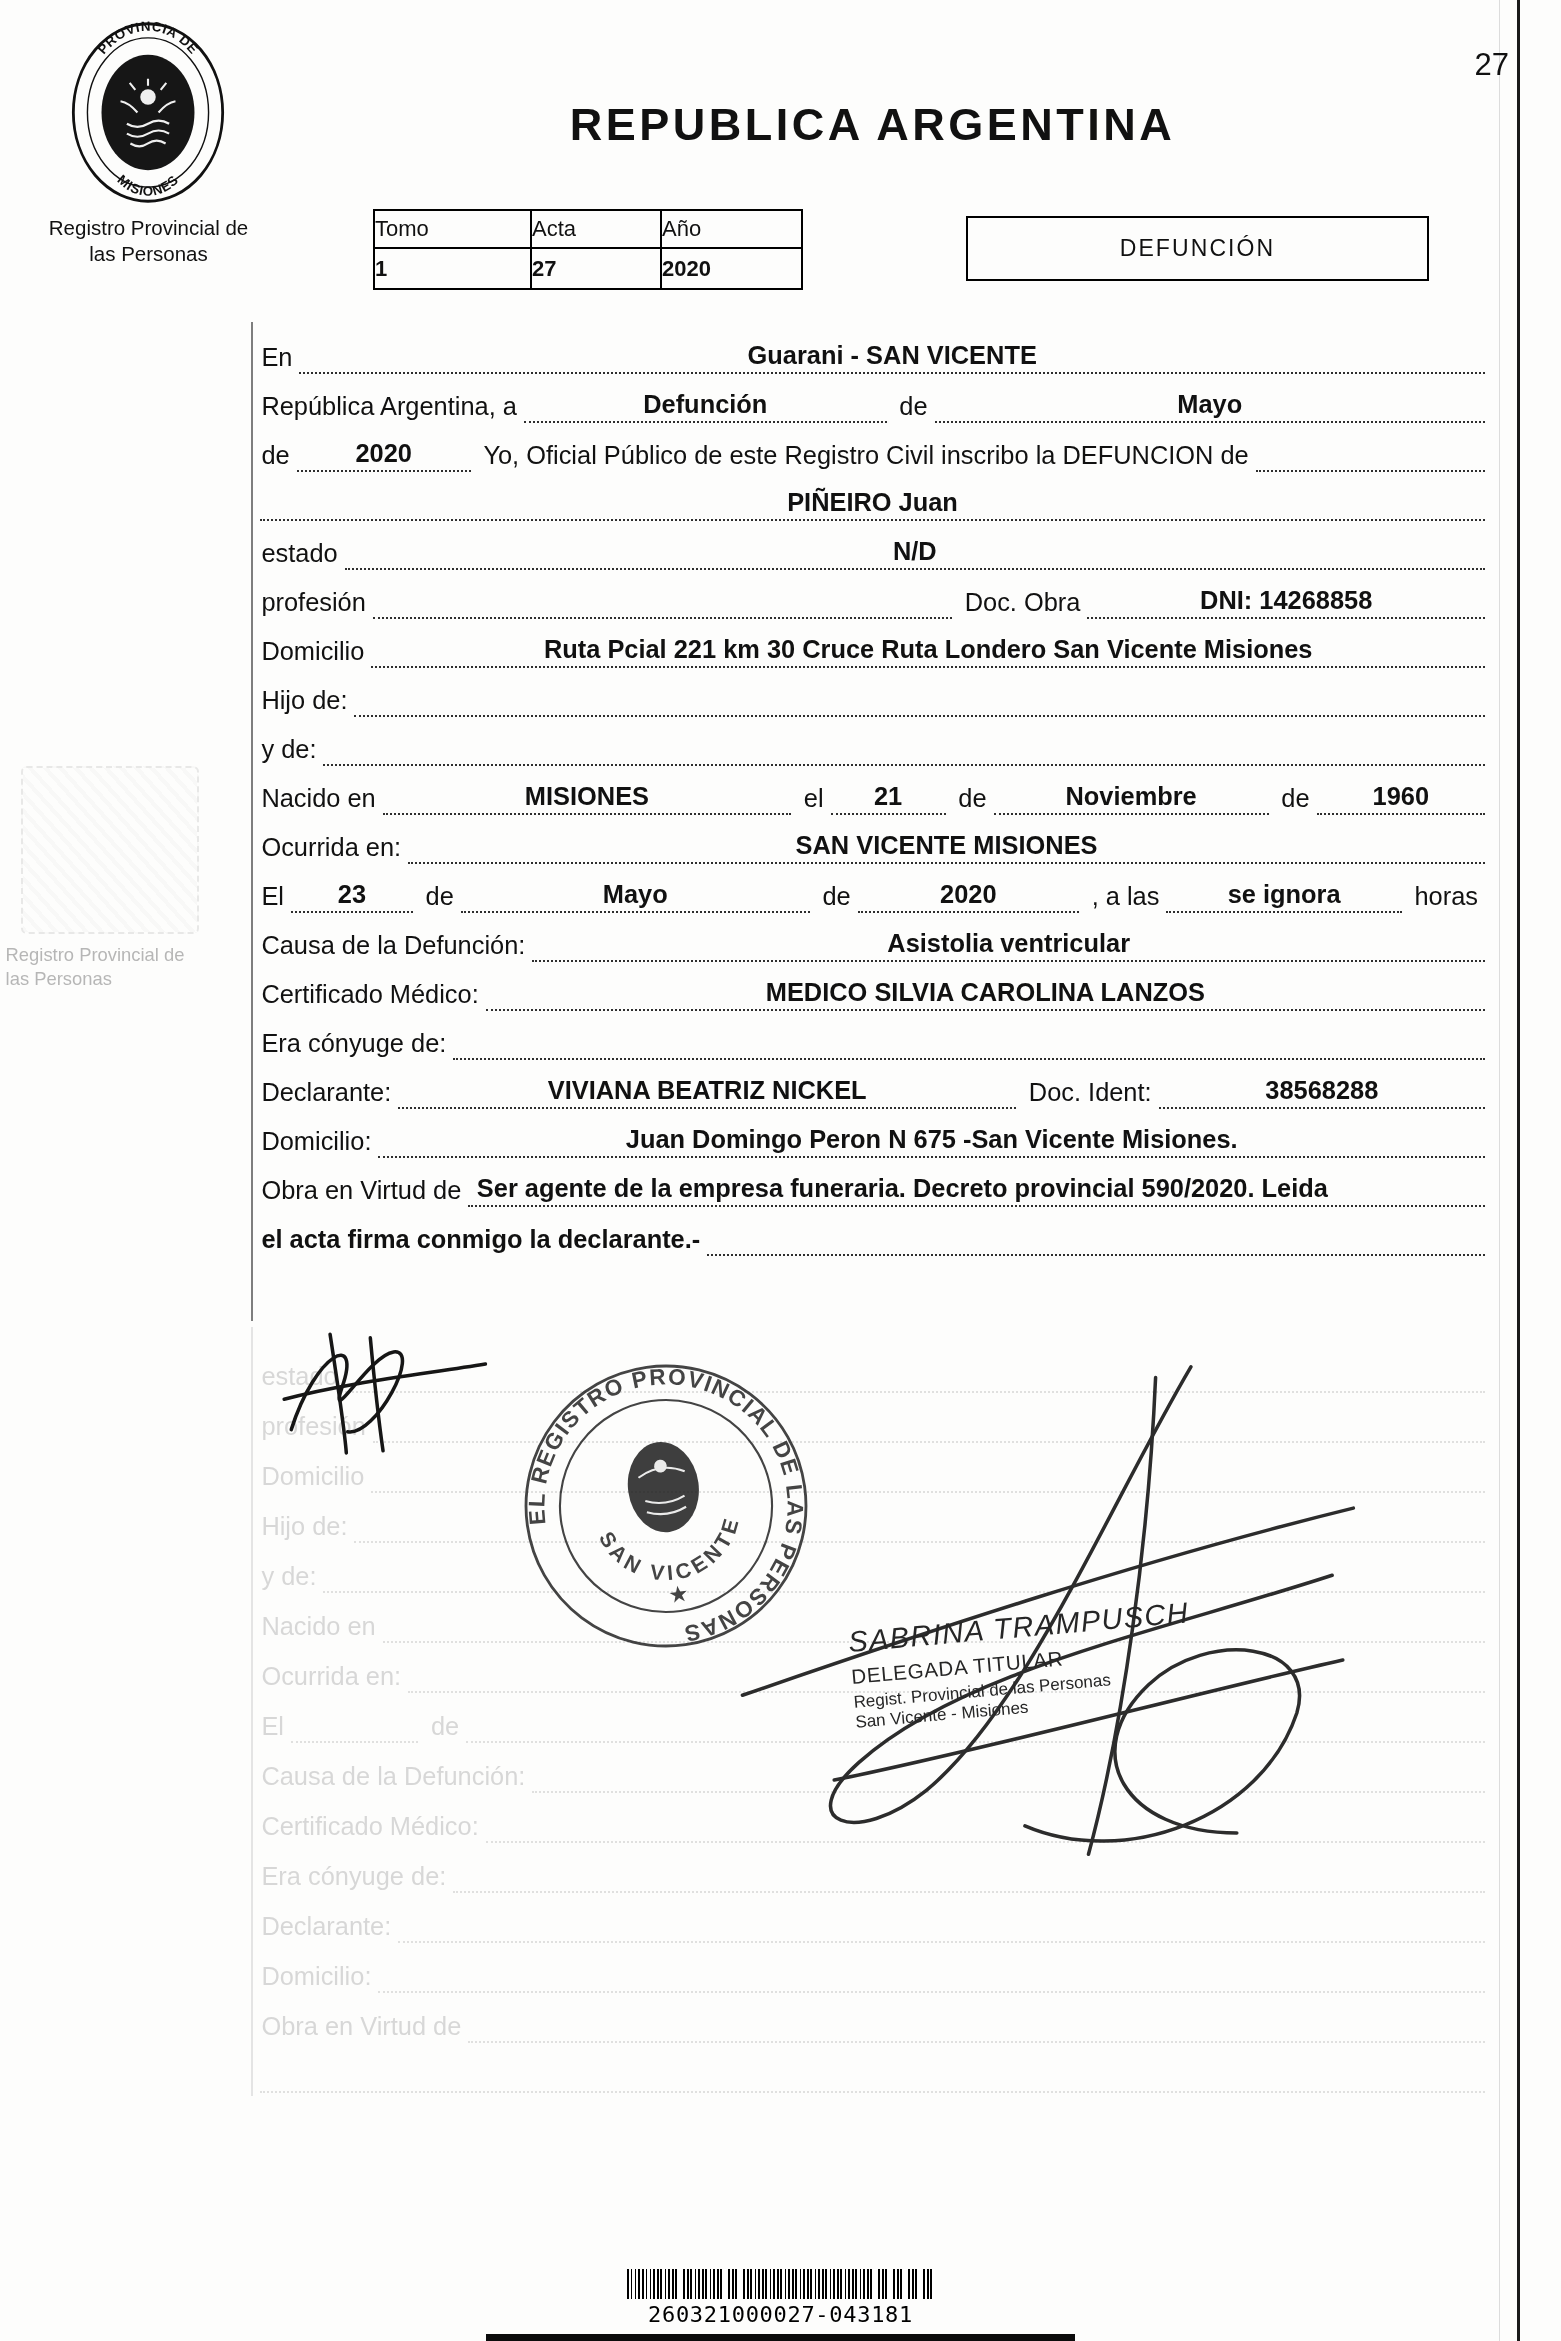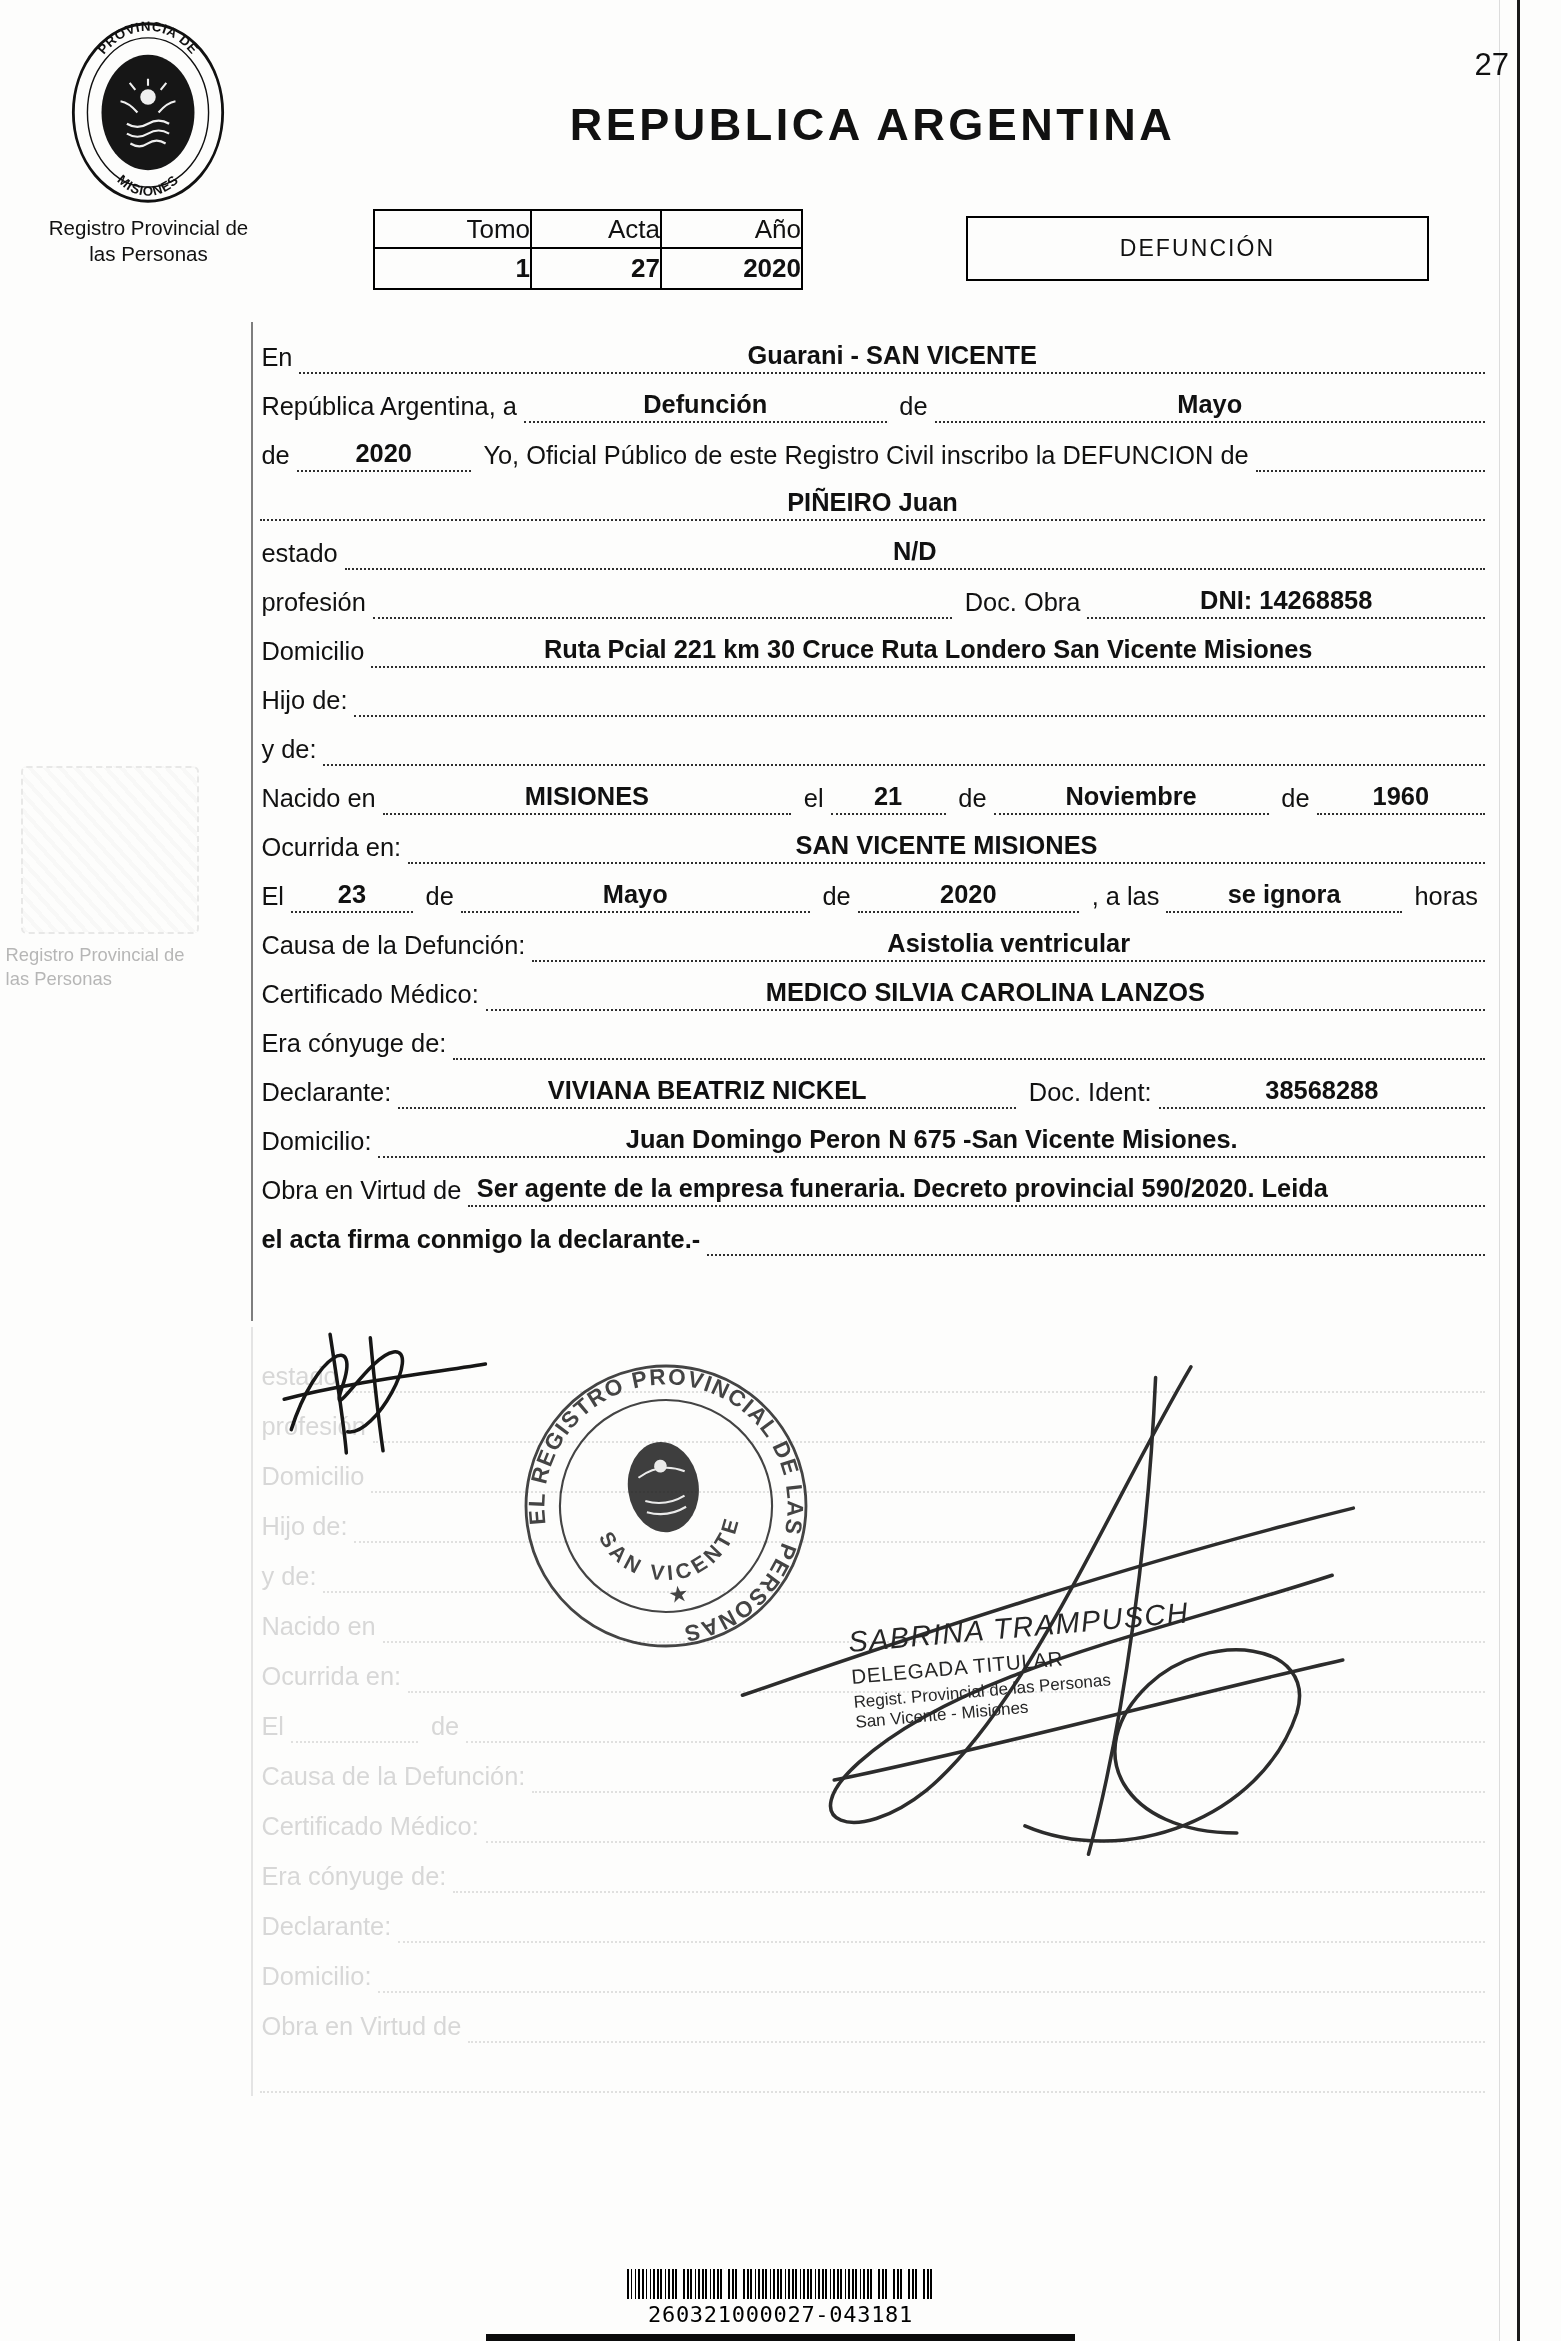--- a/index.html
+++ b/index.html
@@ -14,21 +14,21 @@
   .edge-line-light { position:absolute; top:0; right:61px; width:1.4px; height:100%; background:#dcdcdc; }
   .bottom-edge { position:absolute; left:486px; bottom:0; width:589px; height:8.5px; background:#0c0c0c; }
 
   .seal { position:absolute; left:67px; top:18.4px; }
   .seal-caption { position:absolute; left:41px; top:215px; width:215px; text-align:center; font-size:20.5px; line-height:1.25; }
 
   .title { position:absolute; left:261px; top:99px; width:1223px; text-align:center;
            font-size:45px; font-weight:bold; letter-spacing:3.5px; }
 
   .rec-table { position:absolute; left:373px; top:209px; border-collapse:collapse; }
-  .rec-table td { border:2.8px solid #000; text-align:right; font-size:26px; }
+  .rec-table td { border:2.8px solid #000; text-align:left; font-size:22px; }
   .rec-table .hdr td { height:38px; }
   .rec-table .val td { height:41px; font-weight:bold; }
   .cw1 { width:157px; } .cw2 { width:130px; } .cw3 { width:141px;margin-top:32px; }
 
   .doc-type { position:absolute; left:966px; top:216px; width:463px; height:65px;
               border:2.8px solid #000; display:flex; align-items:center; justify-content:center;
               font-size:23px; font-weight:normal; letter-spacing:2.1px; }
 
   .form-left-line { position:absolute; left:251px; top:322px; width:2.1px; height:999px; background:#2a2a2a; opacity:.6; }
   .form-left-line-ghost { position:absolute; left:251px; top:1327px; width:2.1px; height:769px; background:#9a9a9a; opacity:.25; }

